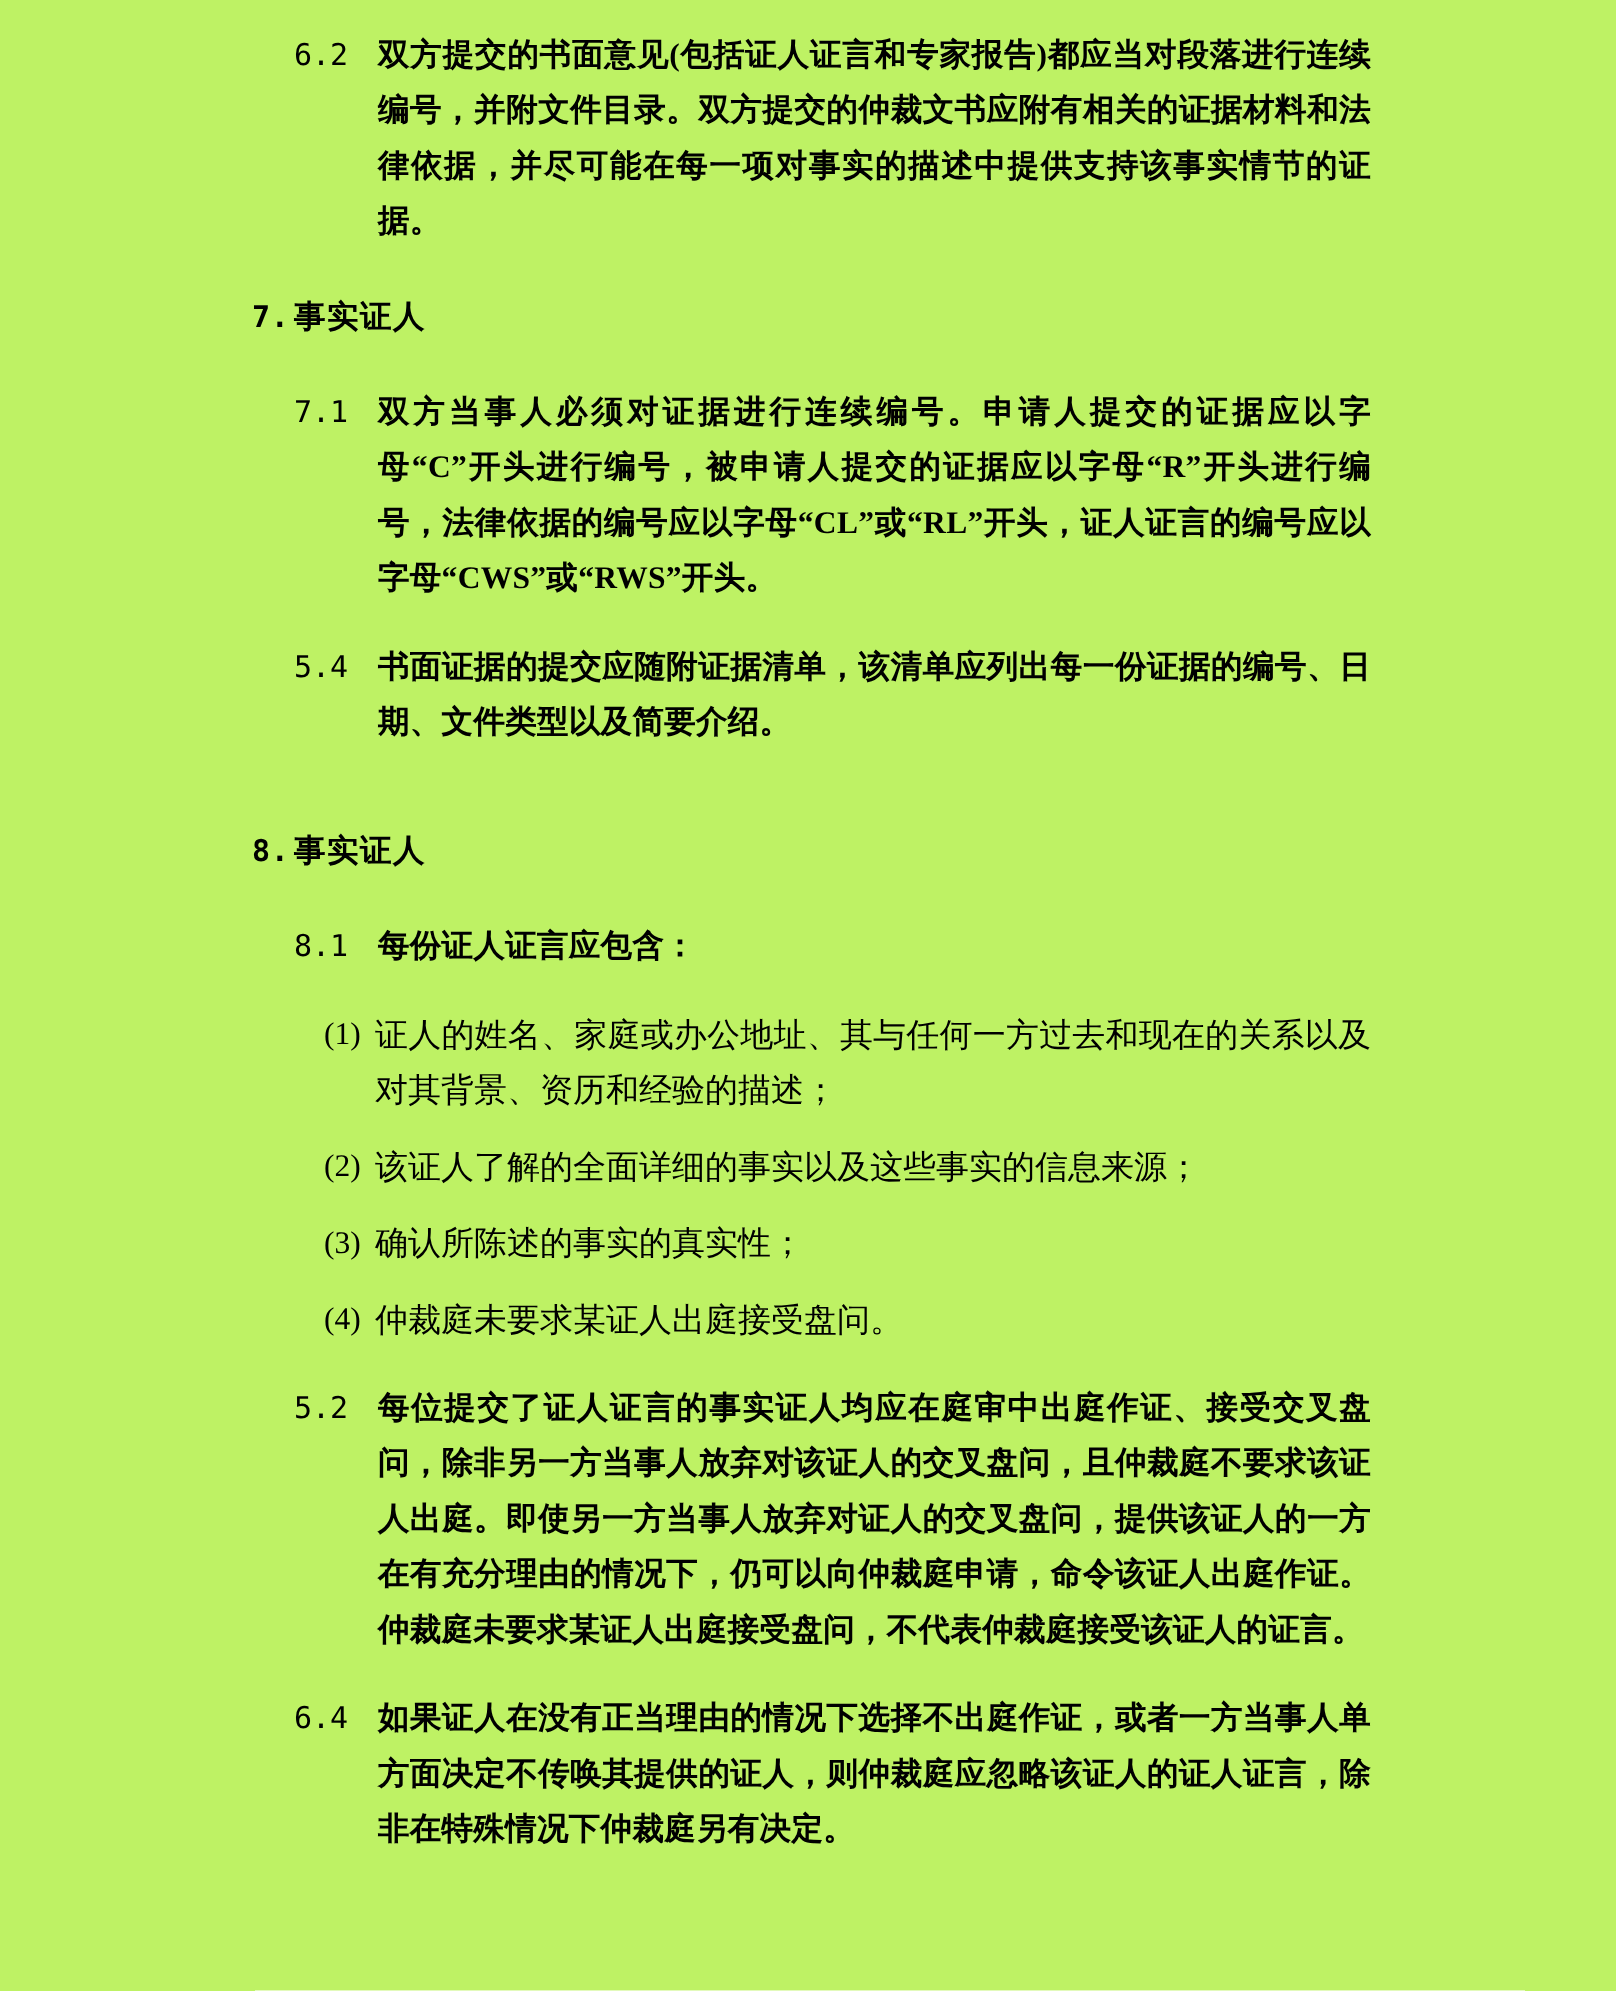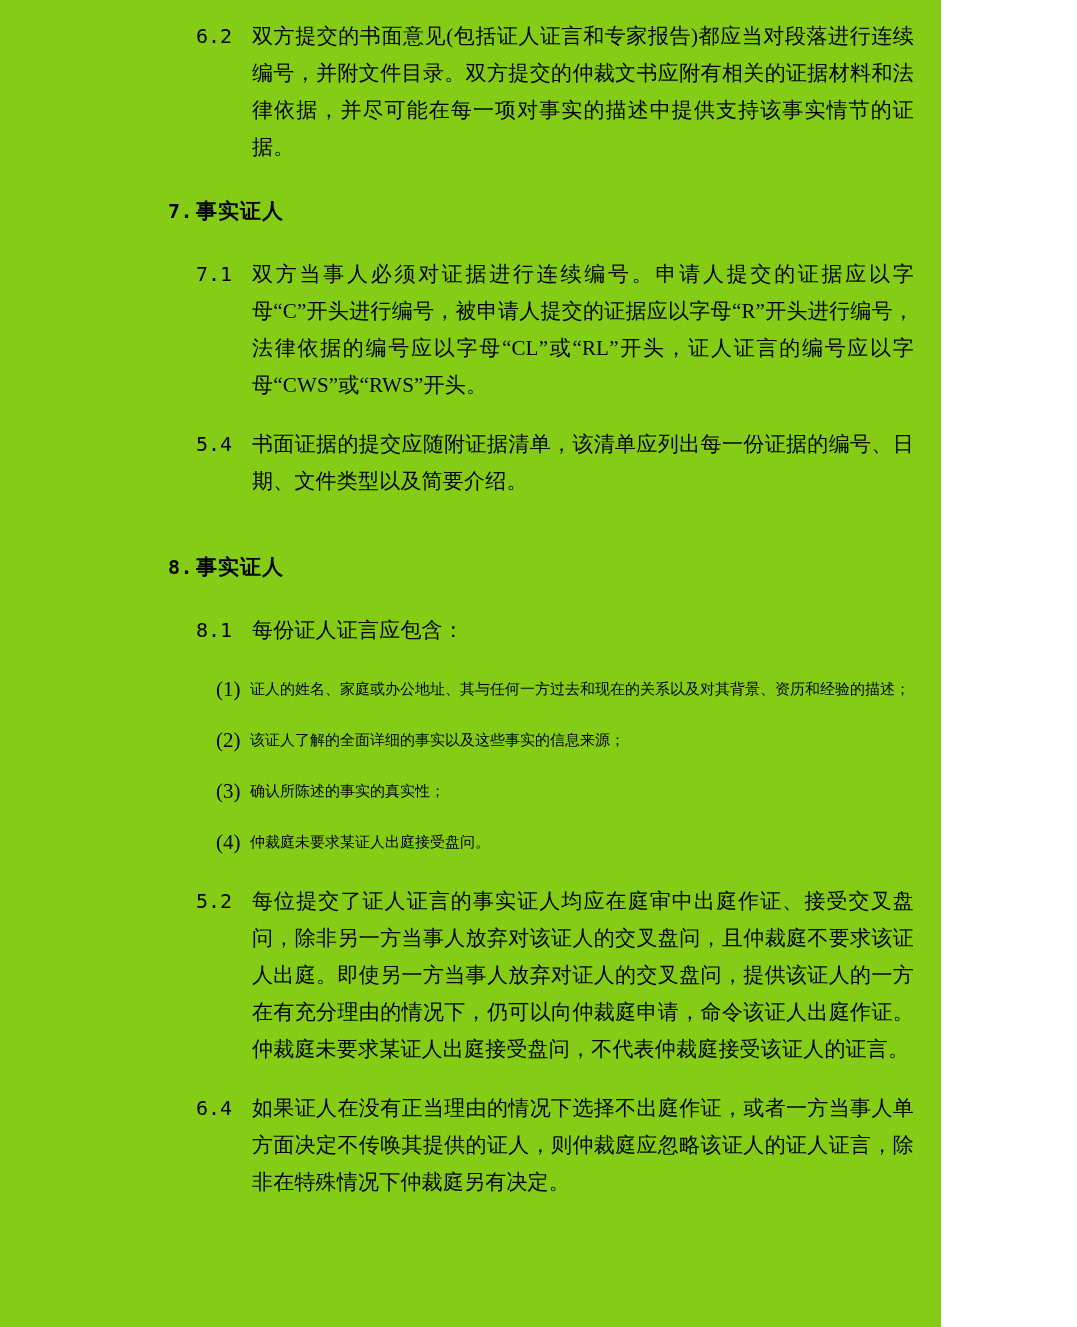--- a/index.html
+++ b/index.html
@@ -6,23 +6,23 @@
     margin: 0;
     padding: 0;
     background: #ffffff;
   }
   body {
     font-family: "Liberation Serif", "DejaVu Serif", serif;
     color: #000000;
   }
   #page {
     position: relative;
-    width: 941px;
+    width: 1077px;
     height: 1327px;
-    background: #84cc16;
+    background: #bef264;
     overflow: hidden;
     box-sizing: border-box;
   }
   #content {
     position: absolute;
     left: 168px;
     top: 18px;
     width: 746px;
   }
 
@@ -64,41 +64,42 @@
     line-height: 37px;
     white-space: nowrap;
   }
   .clause .c-body {
     flex: 1 1 auto;
     font-size: 21px;
     line-height: 37px;
     text-align: justify;
     text-justify: inter-character;
     letter-spacing: 0.2px;
+    font-weight: bold;
   }
 
   
   .lvl1 { margin-left: 28px; }
 
   
   .subitem {
     display: flex;
     align-items: flex-start;
     margin-left: 48px;
   }
   .subitem .s-num {
     flex: 0 0 auto;
     width: 34px;
     font-size: 21px;
     line-height: 37px;
     white-space: nowrap;
   }
   .subitem .s-body {
     flex: 1 1 auto;
-    font-size: 15px;
+    font-size: 22px;
     line-height: 37px;
     text-align: justify;
     text-justify: inter-character;
   }
 
   
   .gap-sm { height: 14px; }
   .gap-md { height: 22px; }
   .gap-lg { height: 30px; }
 </style>

